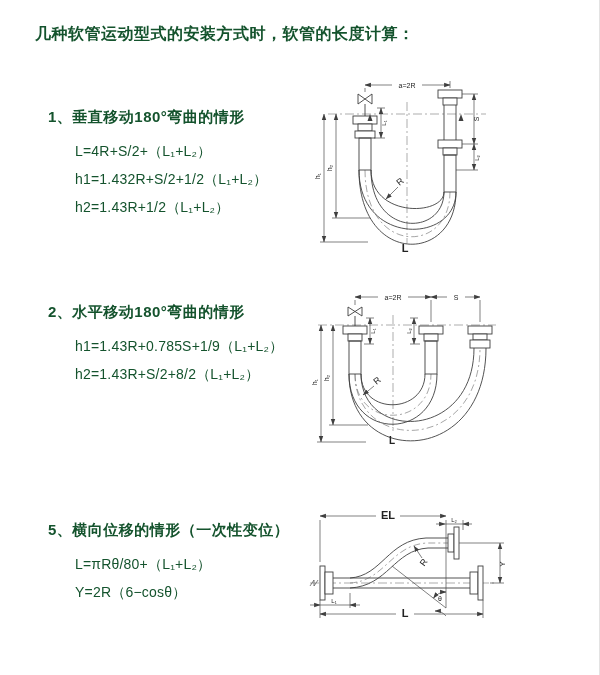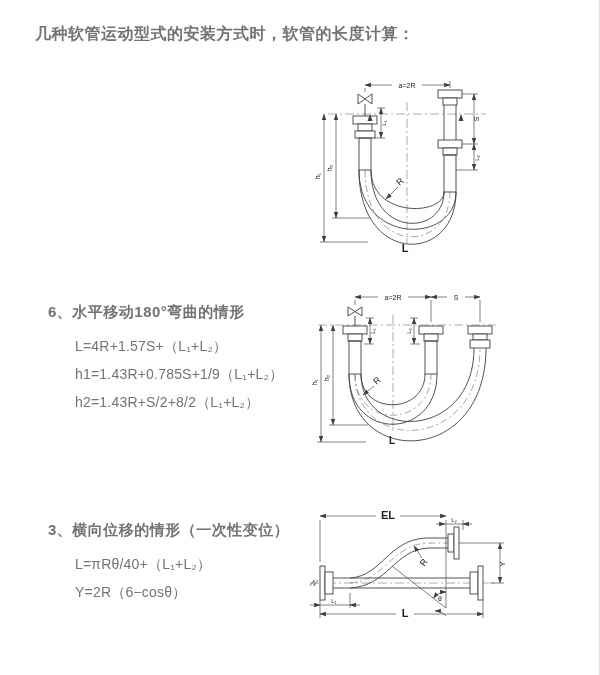--- a/index.html
+++ b/index.html
@@ -1,18 +1,18 @@
 <!DOCTYPE html>
 <html><head>
 <meta charset="utf-8">
 <style>
   html,body{margin:0;padding:0;background:#f2f2f2;}
   #page{
     position:relative;width:600px;height:675px;background:#ffffff;
-    font-family:"Liberation Sans","DejaVu Sans",sans-serif;color:#737373;
+    font-family:"Liberation Sans","DejaVu Sans",sans-serif;color:#14532d;
     overflow:hidden;border-right:1px solid #e3e3e3;box-sizing:border-box;
   }
   .title{
     position:absolute;left:35px;top:24px;font-size:16px;font-weight:bold;
     letter-spacing:0.5px;white-space:nowrap;
   }
   .section{position:absolute;left:48px;white-space:nowrap;}
   .section .heading{font-size:15px;font-weight:bold;letter-spacing:0.5px;}
   .section .formulas{margin:10px 0 0 27px;}
   .section .formula{font-size:14px;line-height:28px;letter-spacing:0.2px;}
@@ -25,34 +25,41 @@
   .cl{stroke:#8a8a8a;stroke-width:0.7;fill:none;stroke-dasharray:9 3 2 3;}
   .hosecl{stroke:#6a6a6a;stroke-width:0.6;fill:none;stroke-dasharray:7 3 2 3;}
 </style>
 </head>
 <body>
 
 <div id="page">
 
   <div class="title">几种软管运动型式的安装方式时，软管的长度计算：</div>
 
+  <div class="section" style="top:108px;">
+    <div class="heading">1、垂直移动180°弯曲的情形</div>
+    <div class="formulas">
+      <div class="formula">L=4R+S/2+（L₁+L₂）</div>
+      <div class="formula">h1=1.432R+S/2+1/2（L₁+L₂）</div>
+      <div class="formula">h2=1.43R+1/2（L₁+L₂）</div>
+    </div>
+  </div>
 
   <div class="section" style="top:303px;">
-    <div class="heading">6、水平移动180°弯曲的情形</div>
+    <div class="heading">2、水平移动180°弯曲的情形</div>
     <div class="formulas">
-      <div class="formula">L=4R+1.57S+（L₁+L₂）</div>
       <div class="formula">h1=1.43R+0.785S+1/9（L₁+L₂）</div>
       <div class="formula">h2=1.43R+S/2+8/2（L₁+L₂）</div>
     </div>
   </div>
 
   <div class="section" style="top:521px;">
-    <div class="heading">3、横向位移的情形（一次性变位）</div>
+    <div class="heading">5、横向位移的情形（一次性变位）</div>
     <div class="formulas">
-      <div class="formula">L=πRθ/40+（L₁+L₂）</div>
+      <div class="formula">L=πRθ/80+（L₁+L₂）</div>
       <div class="formula">Y=2R（6−cosθ）</div>
     </div>
   </div>
 
   <div class="diagram" style="left:308px;top:72px;">
     <svg width="292" height="185" viewBox="0 0 292 185">
       <defs>
         <marker id="ar1" viewBox="0 0 8 8" refX="7.5" refY="4" markerWidth="9" markerHeight="9" orient="auto-start-reverse">
           <path d="M0,1.2 L8,4 L0,6.8 Z" fill="#3f3f3f"></path>
         </marker>

